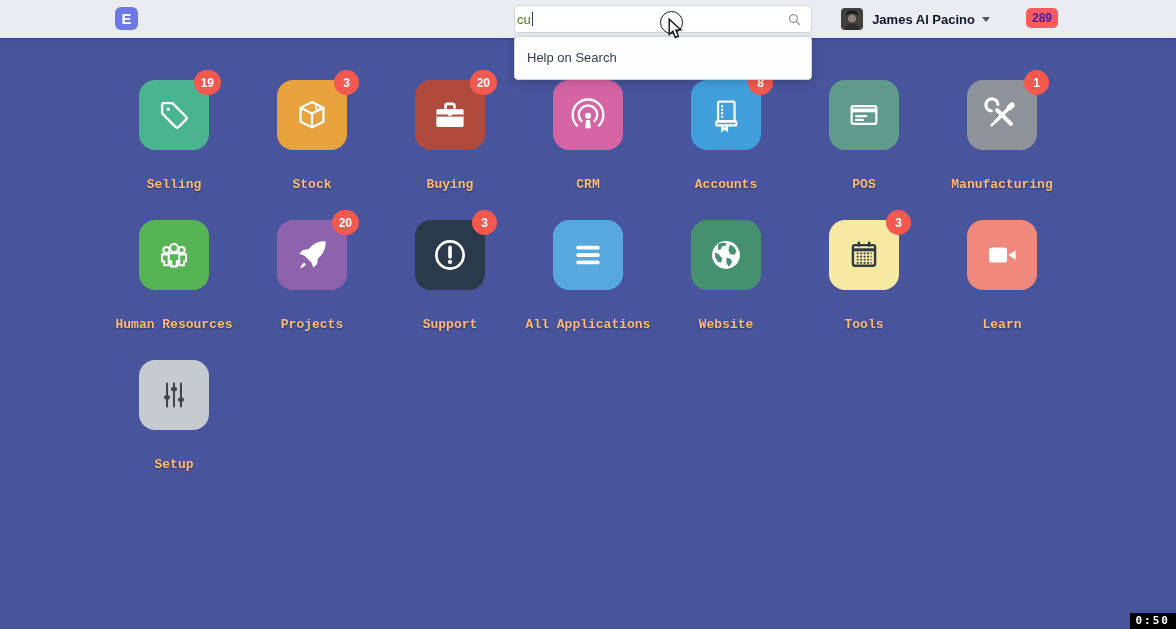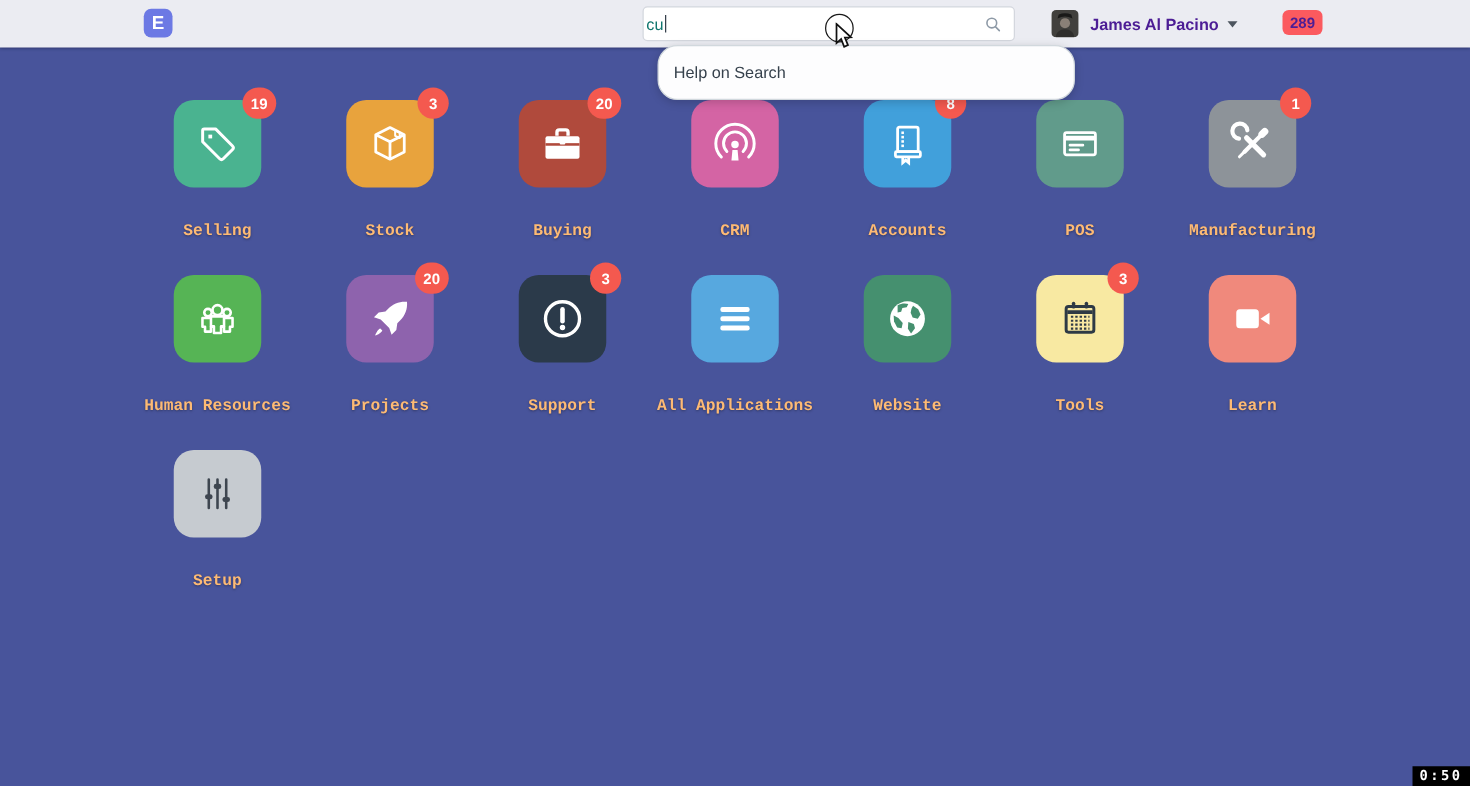--- a/index.html
+++ b/index.html
@@ -18,39 +18,39 @@
   .logo{
     position:absolute;left:115px;top:7px;width:23px;height:23px;border-radius:6px;
     background:var(--logo-bg,#6c79e4);color:#fff;font-size:15px;font-weight:bold;
     display:flex;align-items:center;justify-content:center;cursor:pointer;
   }
   .search-wrap{position:absolute;left:514px;top:5px;width:298px;}
   .search-box{
     box-sizing:border-box;width:298px;height:28px;background:#fff;
     border:1px solid #d4d7de;border-radius:4px;
     display:flex;align-items:center;padding:0 8px 0 2px;
-    font-size:13px;color:#0f766e;
+    font-size:13px;color:#4d7c0f;
   }
   .search-text{white-space:pre;}
   .caret-bar{width:1px;height:14px;background:#36414c;margin-left:1px;}
   .search-spacer{flex:1;}
   .search-mag{width:17px;height:17px;flex:0 0 auto;}
   .dropdown{
-    position:absolute;left:12px;top:31px;width:334px;box-sizing:border-box;
-    background:#fdfdfe;border:1px solid #d1d8dd;border-radius:16px;
+    position:absolute;left:0;top:31px;width:298px;box-sizing:border-box;
+    background:#fdfdfe;border:1px solid #d1d8dd;border-radius:4px;
     box-shadow:0 2px 8px rgba(0,0,0,.18);z-index:30;overflow:hidden;padding:2px 0;
   }
   .dropdown-item{
     height:38px;line-height:38px;padding:0 12px;font-size:13px;color:#36414c;cursor:pointer;
   }
   .user-area{
     position:absolute;right:118px;top:0;height:38px;display:flex;align-items:center;cursor:pointer;
   }
   .avatar{width:22px;height:22px;border-radius:4px;overflow:hidden;flex:0 0 auto;}
-  .user-name{margin-left:9px;font-size:13px;font-weight:bold;color:#4c1d95;}
+  .user-name{margin-left:9px;font-size:13px;font-weight:bold;color:#0f172a;}
   .chev{margin-left:7px;width:0;height:0;border-left:4px solid transparent;border-right:4px solid transparent;border-top:5px solid #4c545e;}
   .notif-badge{
     position:absolute;right:118px;top:8px;height:20px;min-width:18px;padding:0 6px;
     background:var(--notif-red,#fb5a5f);color:#4c1d95;font-size:12px;font-weight:bold;
     border-radius:5px;display:flex;align-items:center;justify-content:center;cursor:pointer;
     transform:translateX(100%);
   }
   
   .badge-289{
     position:absolute;right:118px;top:8px;transform:none;

